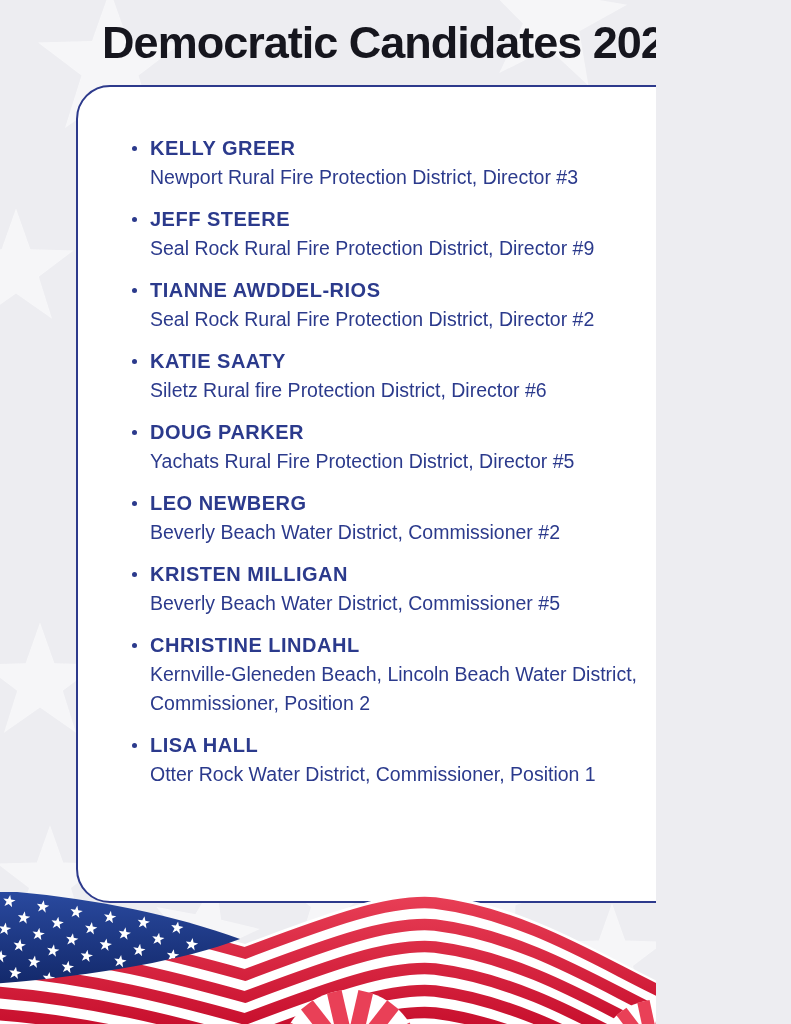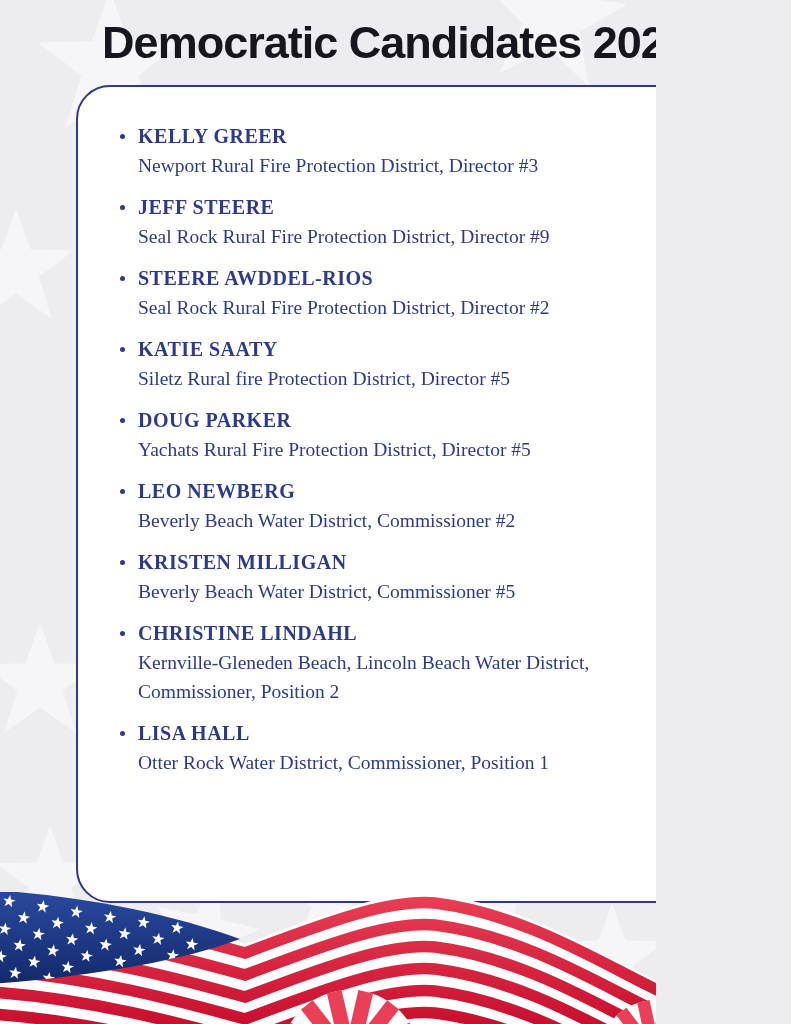--- a/index.html
+++ b/index.html
@@ -21,21 +21,21 @@
     color:var(--title-color,#16161e);
   }
   .card{
     position:absolute;left:76px;top:85px;z-index:2;
     width:636px;height:818px;box-sizing:border-box;
     background:var(--card-bg,#ffffff);
     border:2px solid var(--card-border,#2d3a8c);
     border-radius:34px;
   }
   .candidates-list{
-    list-style:none;margin:4px;padding:31px 24px 0 56px;font-family:Liberation Serif, serif;
+    list-style:none;margin:16px;padding:31px 24px 0 56px;
   }
   .candidate-item{position:relative;margin:0 0 13px 0;}
   .bullet{
     position:absolute;left:-18px;top:12px;width:5px;height:5px;border-radius:50%;
     background:var(--text-navy,#2b3a8c);
   }
   .cname{
     margin:0;font-size:20px;line-height:29px;font-weight:700;letter-spacing:.5px;
     color:var(--text-navy,#2b3a8c);
   }
@@ -101,27 +101,27 @@
         <p class="cname">KELLY GREER</p>
         <p class="cpos">Newport Rural Fire Protection District, Director #3</p>
       </li>
       <li class="candidate-item">
         <span class="bullet"></span>
         <p class="cname">JEFF STEERE</p>
         <p class="cpos">Seal Rock Rural Fire Protection District, Director #9</p>
       </li>
       <li class="candidate-item">
         <span class="bullet"></span>
-        <p class="cname">STEERE AWDDEL-RIOS</p>
+        <p class="cname">TIANNE AWDDEL-RIOS</p>
         <p class="cpos">Seal Rock Rural Fire Protection District, Director #2</p>
       </li>
       <li class="candidate-item">
         <span class="bullet"></span>
         <p class="cname">KATIE SAATY</p>
-        <p class="cpos">Siletz Rural fire Protection District, Director #5</p>
+        <p class="cpos">Siletz Rural fire Protection District, Director #6</p>
       </li>
       <li class="candidate-item">
         <span class="bullet"></span>
         <p class="cname">DOUG PARKER</p>
         <p class="cpos">Yachats Rural Fire Protection District, Director #5</p>
       </li>
       <li class="candidate-item">
         <span class="bullet"></span>
         <p class="cname">LEO NEWBERG</p>
         <p class="cpos">Beverly Beach Water District, Commissioner #2</p>

